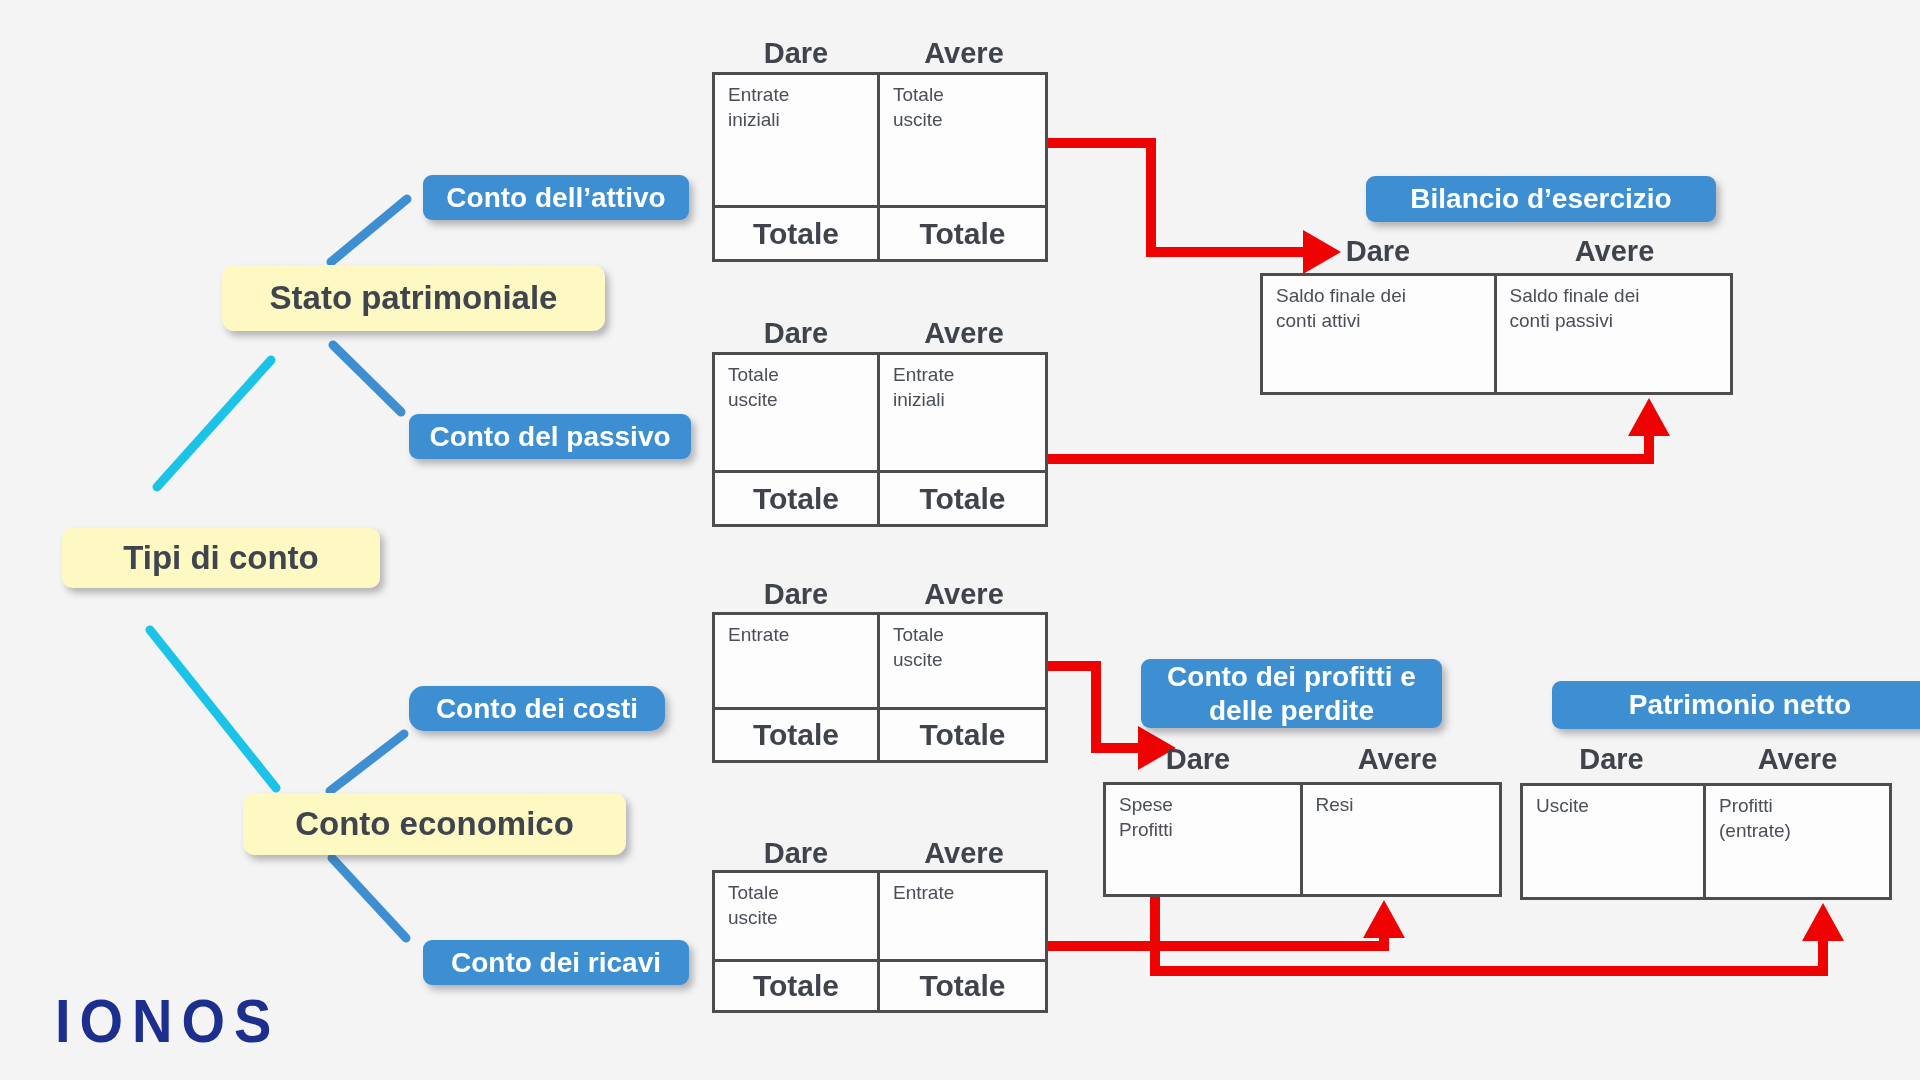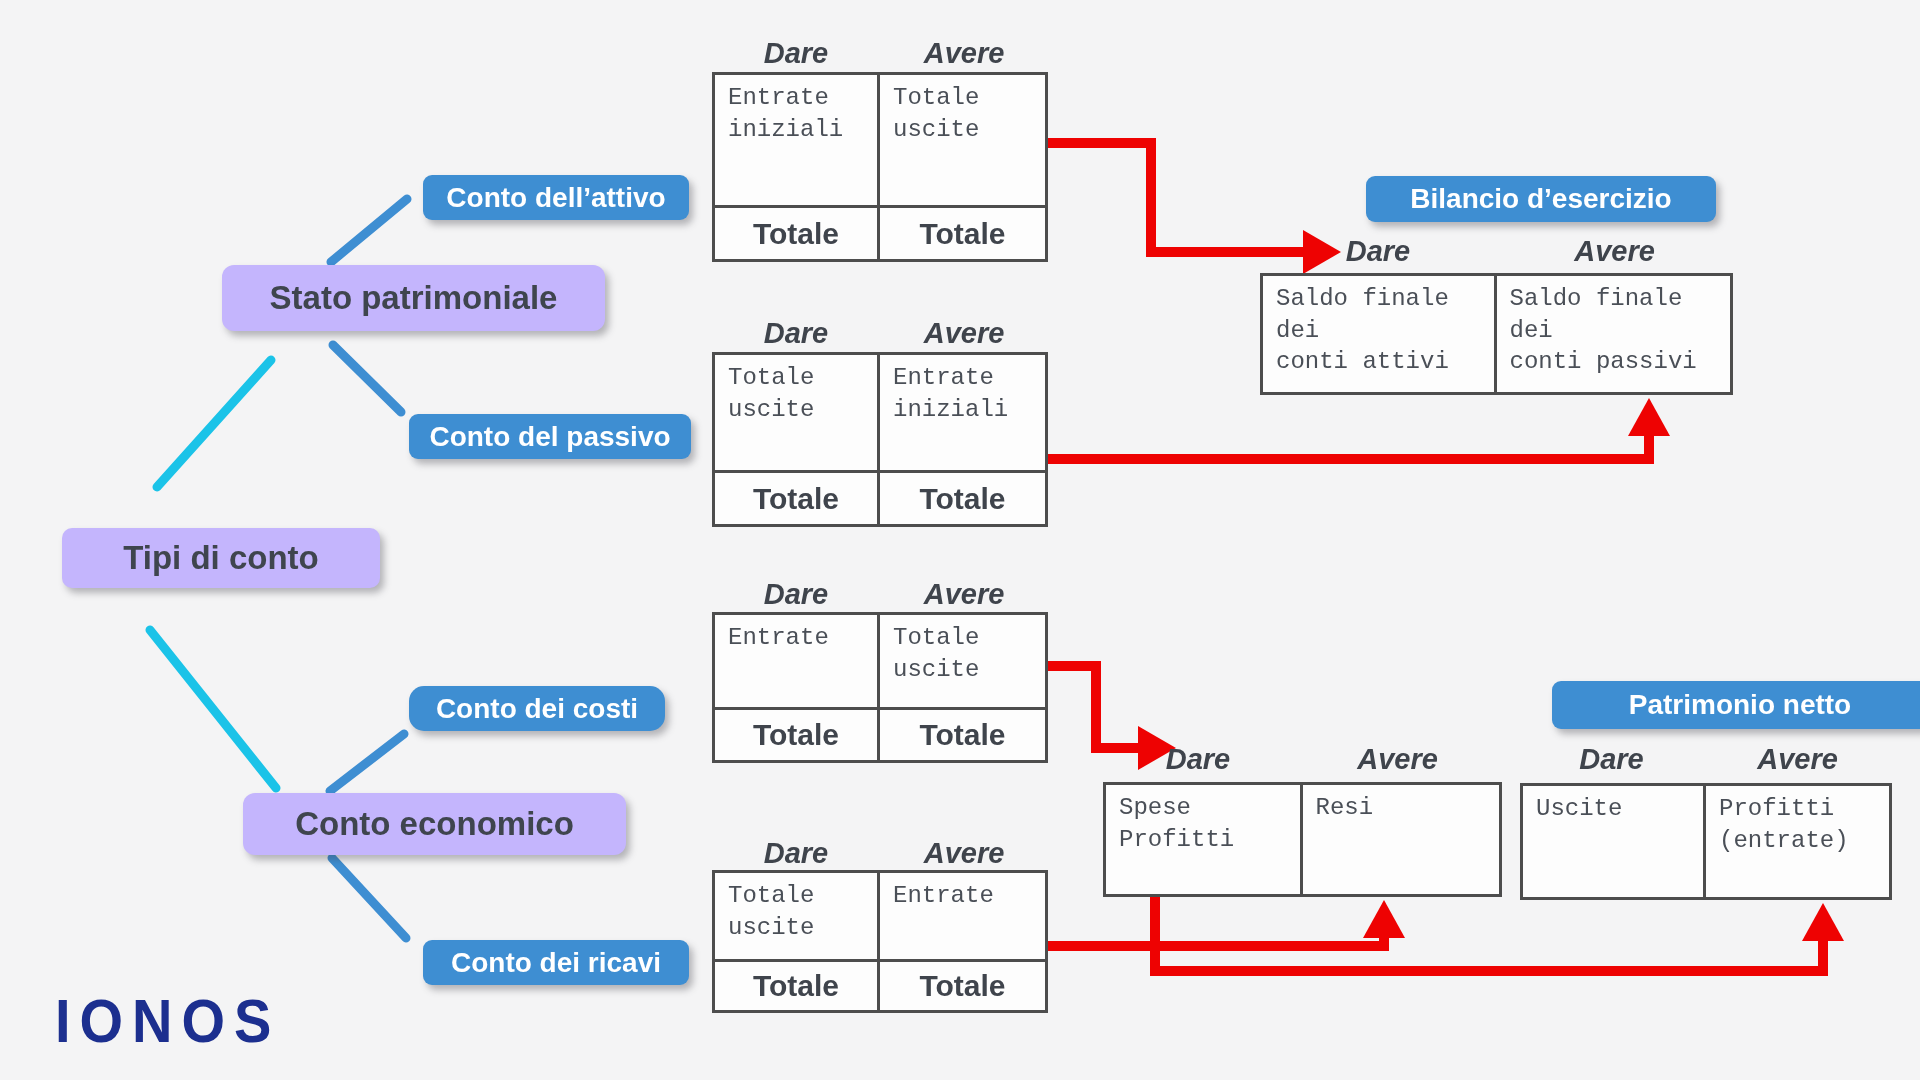--- a/index.html
+++ b/index.html
@@ -14,44 +14,43 @@
 
   
   .node{
     position:absolute;
     display:flex;align-items:center;justify-content:center;
     text-align:center;font-weight:bold;
     border-radius:10px;
     box-shadow:4px 5px 7px rgba(60,60,70,.35);
     white-space:pre-line;line-height:1.18;
   }
-  .node.cyan{background:#c4b5fd;color:#3f454e;font-size:33px;}
+  .node.cyan{background:#fef9c3;color:#3f454e;font-size:33px;}
   .node.blue{background:#3e8ed2;color:#ffffff;font-size:28px;border-radius:9px;}
 
   
   .hdr{
     position:absolute;height:34px;
     font-size:29px;font-weight:bold;color:#3f444c;
-    text-align:center;line-height:34px;font-style:italic;
+    text-align:center;line-height:34px;
   }
 
   
   .ttable{
     position:absolute;
     border:3px solid #4d4d4d;
     background:#fdfdfd;
     display:grid;grid-template-columns:1fr 1fr;
     box-sizing:border-box;
   }
   .cell{
-    font-size:24px;color:#4a4f57;
+    font-size:19px;color:#4a4f57;
     padding:7px 6px 4px 13px;
     white-space:pre-line;line-height:1.32;
     box-sizing:border-box;
-    font-family:Liberation Mono, monospace;
   }
   .cell.div-r{border-right:3px solid #4d4d4d;}
   .totrow{
     border-top:3px solid #4d4d4d;
     display:flex;align-items:center;justify-content:center;
     font-size:30px;font-weight:bold;color:#3f444c;
     box-sizing:border-box;
   }
   .totrow.div-r{border-right:3px solid #4d4d4d;}
 
@@ -99,20 +98,22 @@
   </svg>
 
   <div class="node cyan" style="left:62px;top:528px;width:318px;height:60px;">Tipi di conto</div>
   <div class="node cyan" style="left:222px;top:265px;width:383px;height:66px;border-radius:12px;">Stato patrimoniale</div>
   <div class="node cyan" style="left:222px;top:793px;width:383px;height:62px;border-radius:12px;margin-left:21px;">Conto economico</div>
   <div class="node blue" style="left:423px;top:148px;width:266px;height:45px;margin-top:27px;">Conto dell’attivo</div>
   <div class="node blue" style="left:409px;top:414px;width:282px;height:45px;">Conto del passivo</div>
   <div class="node blue" style="left:409px;top:686px;width:256px;height:45px;border-radius:15px;">Conto dei costi</div>
   <div class="node blue" style="left:423px;top:940px;width:266px;height:45px;">Conto dei ricavi</div>
   <div class="node blue" style="left:1366px;top:176px;width:350px;height:46px;">Bilancio d’esercizio</div>
+  <div class="node blue" style="left:1141px;top:659px;width:301px;height:69px;">Conto dei profitti e
+delle perdite</div>
   <div class="node blue" style="left:1552px;top:681px;width:376px;height:48px;">Patrimonio netto</div>
 
   <div class="hdr" style="left:712px;top:36px;width:168px;">Dare</div>
   <div class="hdr" style="left:880px;top:36px;width:168px;">Avere</div>
   <div class="ttable" style="left:712px;top:72px;width:336px;height:190px;grid-template-rows:1fr 54px;">
     <div class="cell div-r">Entrate
 iniziali</div>
     <div class="cell">Totale
 uscite</div>
     <div class="totrow div-r">Totale</div>

